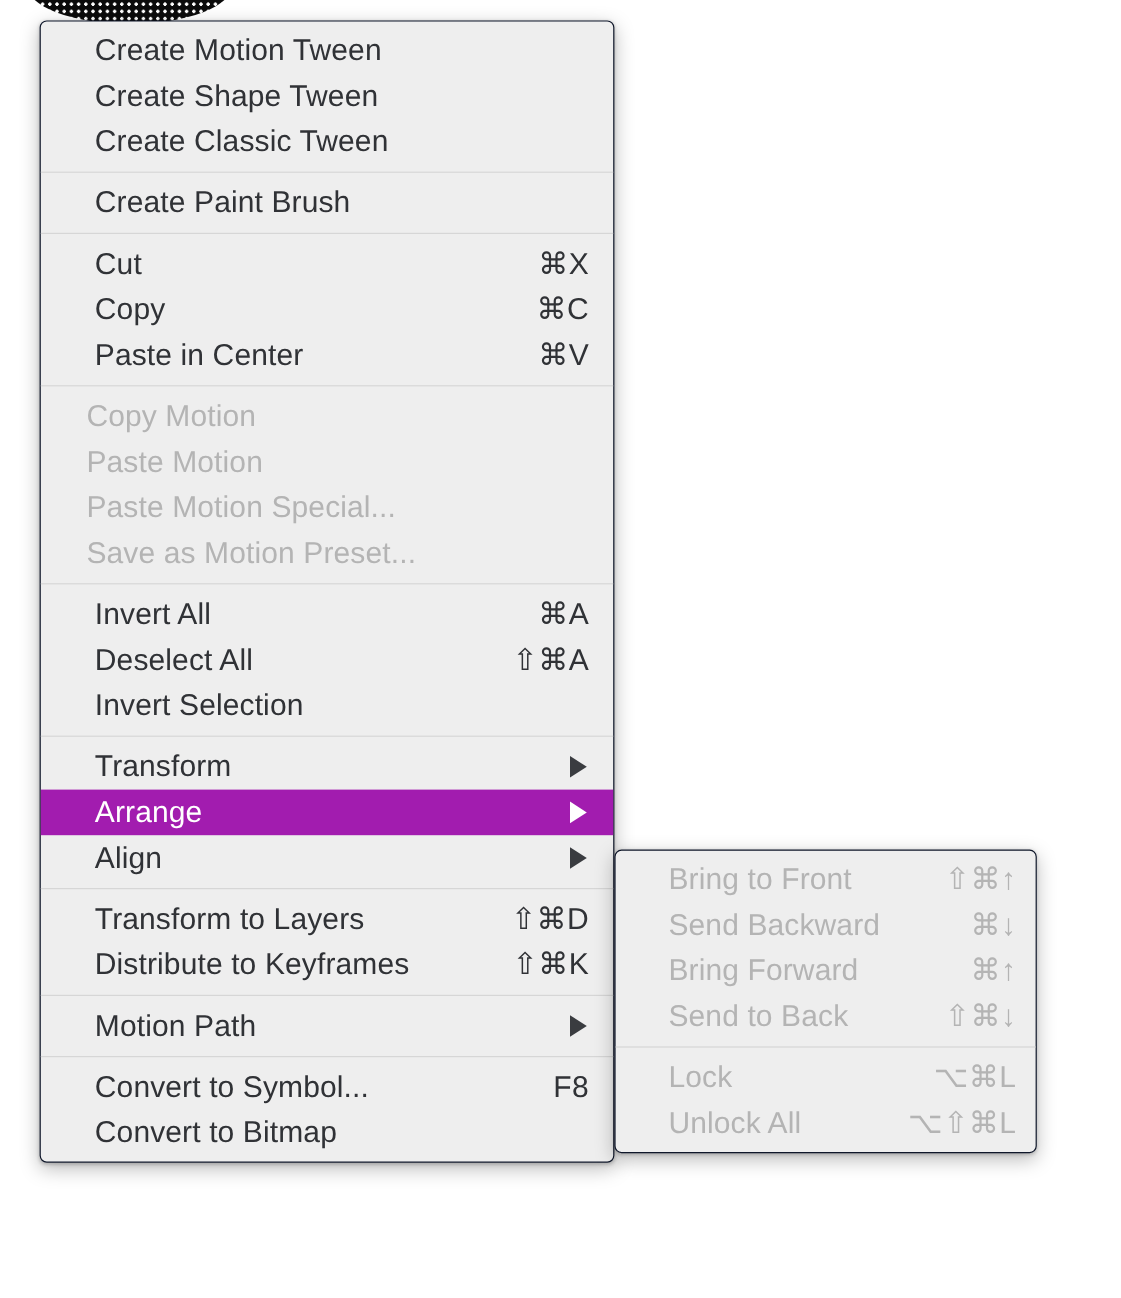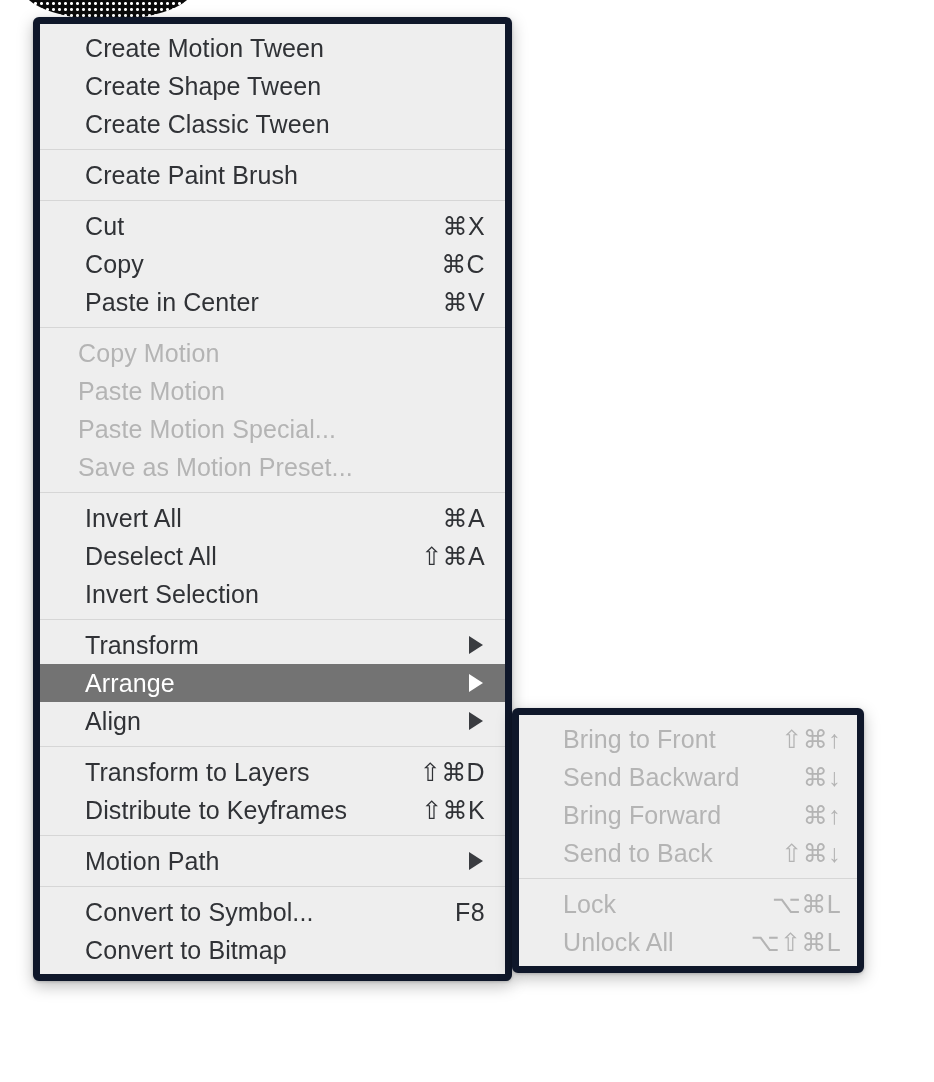--- a/index.html
+++ b/index.html
@@ -33,21 +33,21 @@
     background-size: 6px 6px;
     background-position: 0 0;
     z-index: 1;
   }
 
   
   .menu {
     position: absolute;
     background: #eeeeee;
     border-radius: 6px;
-    border: 7px solid #0f172a;
+    border: 1px solid #0f172a;
     box-shadow: 0 5px 16px rgba(0,0,0,0.26), 0 1px 3px rgba(0,0,0,0.18);
     padding: 5px 0;
     z-index: 5;
   }
 
   #main-menu {
     left: 33px;
     top: 17px;
     width: 479px;
   }
@@ -81,21 +81,21 @@
   }
 
   #submenu .menu-item {
     padding: 0 16px 0 44px;
     height: 38px;
   }
 
   .menu-item.disabled { color: #b4b4b4; padding-left: 38px; }
 
   .menu-item.selected {
-    background: #737373;
+    background: #a21caf;
     color: #ffffff;
   }
 
   .mi-label { flex: 0 1 auto; }
 
   .mi-shortcut {
     margin-left: auto;
     font-size: 25px;
     letter-spacing: 0.4px;
     color: inherit;

